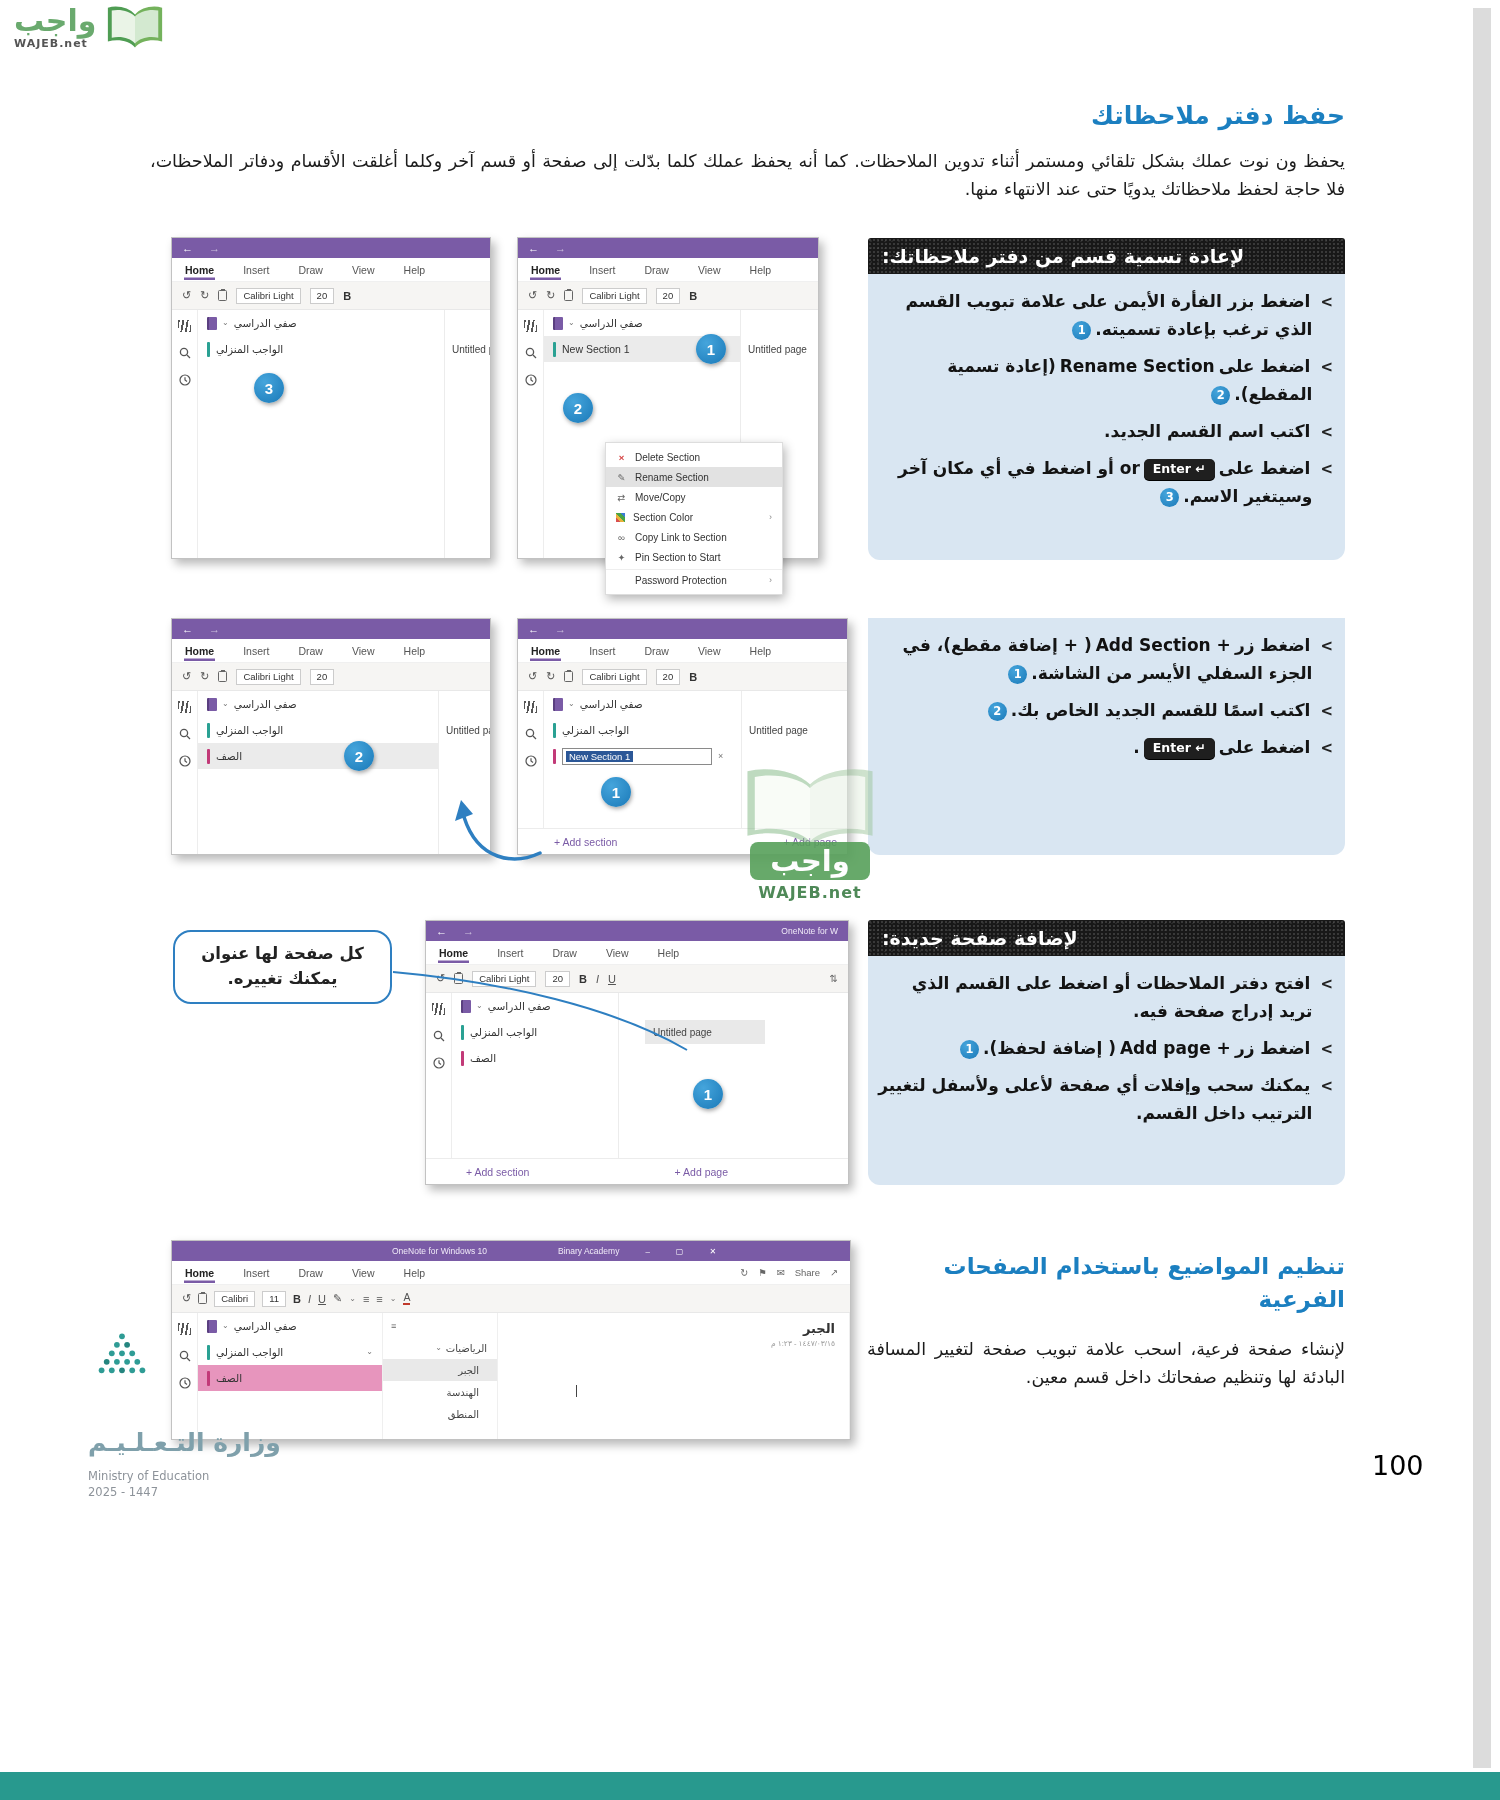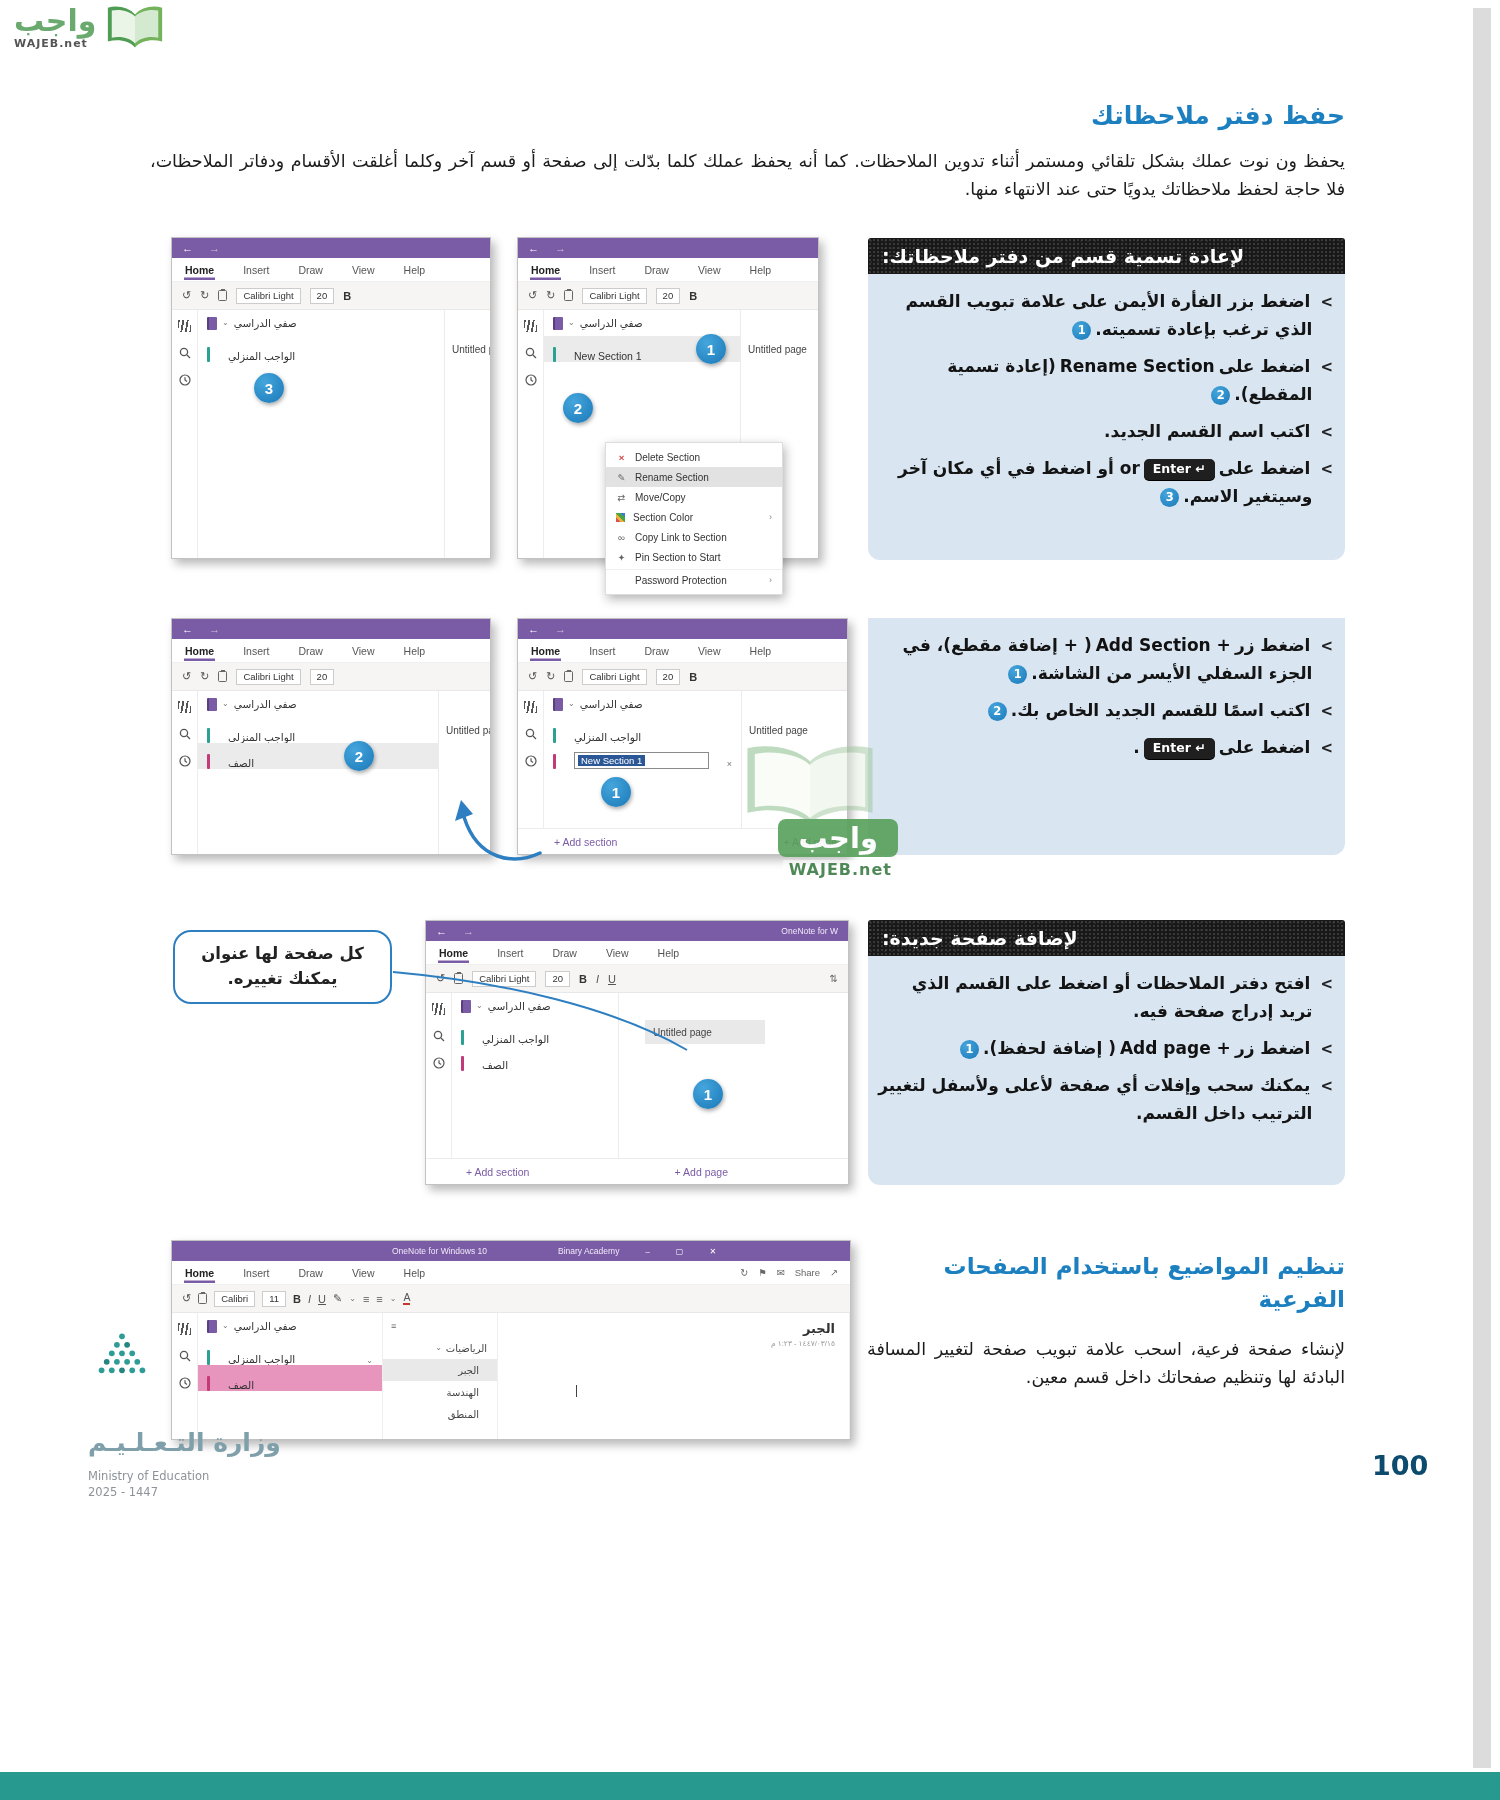--- a/index.html
+++ b/index.html
@@ -3,21 +3,21 @@
 <meta charset="utf-8">
 <style>
   *{box-sizing:border-box;margin:0;padding:0}
   html,body{width:1500px;height:1800px}
   body{position:relative;background:#fff;font-family:"DejaVu Sans",sans-serif;overflow:hidden;color:#1b1b1b}
   .abs{position:absolute}
 
   
   .edge-strip{left:1473px;top:8px;width:18px;height:1760px;background:#dcdcdc}
   .bbar{left:0;top:1772px;width:1500px;height:28px;background:#28998e}
-  .pageno{left:1372px;top:1450px;font-size:27px;font-weight:700;color:#0c4a6e}
+  .pageno{left:1372px;top:1450px;font-size:27px;font-weight:400;color:#000000}
 
   
   .brand{left:14px;top:4px;display:flex;align-items:center;gap:8px}
   .brand-ar{font-size:30px;font-weight:bold;color:#6aaa6e;line-height:1}
   .brand-net{font-size:11px;color:#555;font-weight:bold;letter-spacing:1px;margin-top:1px}
   .brand-book{width:62px;height:48px}
 
   
   .moe{left:88px;top:1326px;width:240px}
   .moe-dots{width:68px;height:58px;display:block;margin-bottom:44px}
@@ -70,21 +70,21 @@
   .fbox{background:#fff;border:1px solid #ccc;padding:1.5px 6px;font-size:9.5px;color:#333;white-space:nowrap}
   .clip{width:9px;height:11px;border:1.2px solid #666;border-radius:1.5px;position:relative}
   .clip::after{content:"";position:absolute;top:-2.5px;left:1.5px;width:4px;height:2.5px;background:#666}
   .wbody{flex:1;display:flex;min-height:0;position:relative}
   .istrip{flex:0 0 26px;border-right:1px solid #ededed;display:flex;flex-direction:column;align-items:center;gap:15px;padding-top:10px}
   .books{width:13px;height:12px;background:repeating-linear-gradient(100deg,#555 0 1.8px,transparent 1.8px 4.4px)}
   .wmain{flex:1;display:flex;flex-direction:column;min-width:0}
   .nbrow{flex:0 0 26px;display:flex;align-items:center;gap:5px;padding:0 9px;font-size:10.5px;color:#333}
   .nbicon{width:10px;height:13px;background:#7a5ba6;border-left:2.5px solid #5a3f80;border-radius:1px}
   .chevd{font-size:8px;color:#777;line-height:1}
-  .srow{flex:0 0 26px;display:flex;align-items:flex-end;gap:18px;padding:0 9px;font-size:10.5px;color:#333;position:relative;white-space:nowrap}
+  .srow{flex:0 0 26px;display:flex;align-items:center;gap:6px;padding:0 9px;font-size:10.5px;color:#333;position:relative;white-space:nowrap}
   .srow.sel{background:#ebebeb}
   .srow.selpink{background:#e795bd}
   .bar{flex:0 0 3px;width:3px;height:15px;border-radius:1px}
   .teal{background:#2aa193}
   .pink{background:#c23a78}
   .pcol{border-left:1px solid #ececec;padding-top:26px;font-size:10px;color:#444;overflow:hidden}
   .prow{height:26px;display:flex;align-items:center;padding:0 7px;white-space:nowrap}
   .prow.gray{background:#e9e9e9;height:24px;margin:1px 0 0 26px;width:120px;padding:0 8px}
   .wfoot{flex:0 0 26px;border-top:1px solid #ececec;display:flex;align-items:center;font-size:10.5px;color:#7a5ba6;white-space:nowrap}
   .shot-badge{position:absolute;width:30px;height:30px;border-radius:50%;background:radial-gradient(circle at 35% 30%,#45a5dc,#1a79b8);color:#fff;display:flex;align-items:center;justify-content:center;font-size:15px;font-weight:bold;box-shadow:1px 2px 4px rgba(0,0,0,.35);z-index:6}
@@ -106,21 +106,21 @@
   .picorow{height:22px;display:flex;align-items:center;justify-content:flex-end;padding:0 8px;color:#666;font-size:9px}
   .prow6{height:22px;display:flex;align-items:center;gap:4px;padding:0 10px;white-space:nowrap}
   .prow6.sub{padding-right:18px}
   .prow6.sel{background:#e9e9e9}
   .content6{flex:1;position:relative;direction:rtl;padding:8px 14px;border-right:1px solid #efefef}
   .ctitle{font-size:13px;font-weight:bold;color:#333}
   .cdate{font-size:7.5px;color:#999;margin-top:3px}
   .caret6{position:absolute;left:78px;top:72px;width:1px;height:12px;background:#444}
 
   
-  .wm{left:722px;top:741px;width:176px;text-align:right;z-index:8;opacity:.9}
+  .wm{left:722px;top:764px;width:176px;text-align:center;z-index:8;opacity:.9}
   .wm-book{width:150px;height:92px;opacity:.55}
   .wm-pill{display:inline-block;background:#57a05a;color:#fff;font-size:29px;font-weight:bold;padding:2px 20px;border-radius:8px;margin-top:-36px;position:relative}
   .wm-net{color:#3c7d46;font-weight:bold;font-size:16px;letter-spacing:1px;background:rgba(255,255,255,.55);display:inline-block;padding:0 6px;margin-top:3px}
 
   svg{display:block}
 </style>
 </head>
 <body>
 
 <div class="abs edge-strip"></div>

